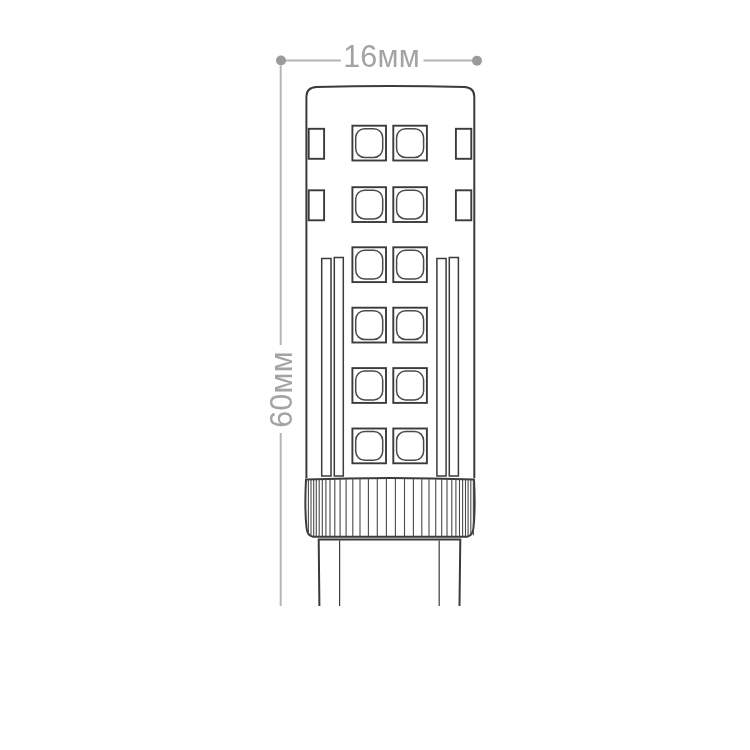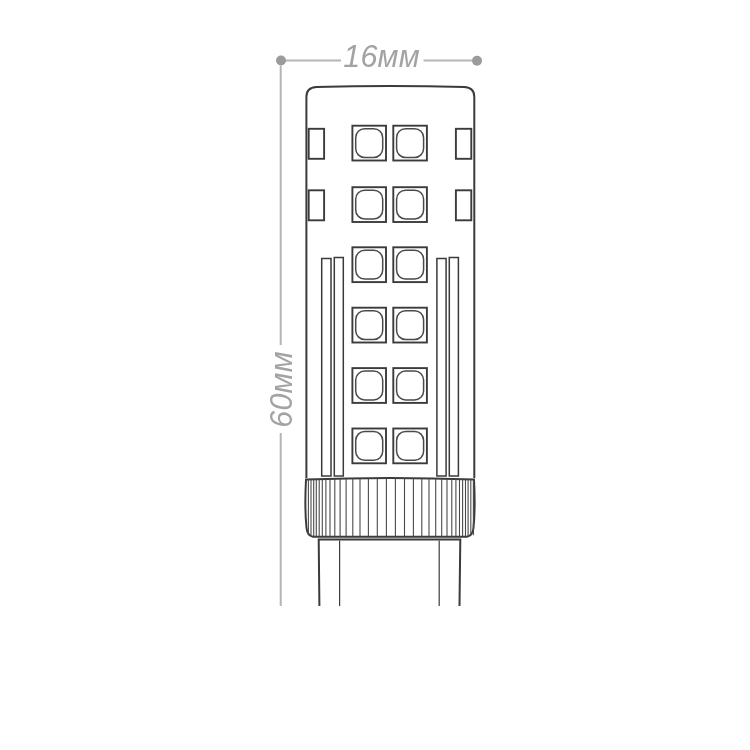--- a/index.html
+++ b/index.html
@@ -1,16 +1,16 @@
 <!DOCTYPE html>
 <html><head>
 <meta charset="utf-8">
 <style>
   html,body{margin:0;padding:0;background:#ffffff;}
-  .page{width:750px;height:606px;position:relative;font-family:"Liberation Sans",sans-serif;font-style:italic;}
+  .page{width:750px;height:606px;position:relative;font-family:"Liberation Sans",sans-serif;}
   svg{display:block;filter:blur(0.6px);}
 </style>
 </head>
 <body>
 <div class="page">
 <svg width="750" height="750" viewBox="0 0 750 750">
 
   <rect x="0" y="0" width="750" height="750" fill="#ffffff"></rect>
 
   <g stroke="#b5b5b5" stroke-width="2" fill="none">

